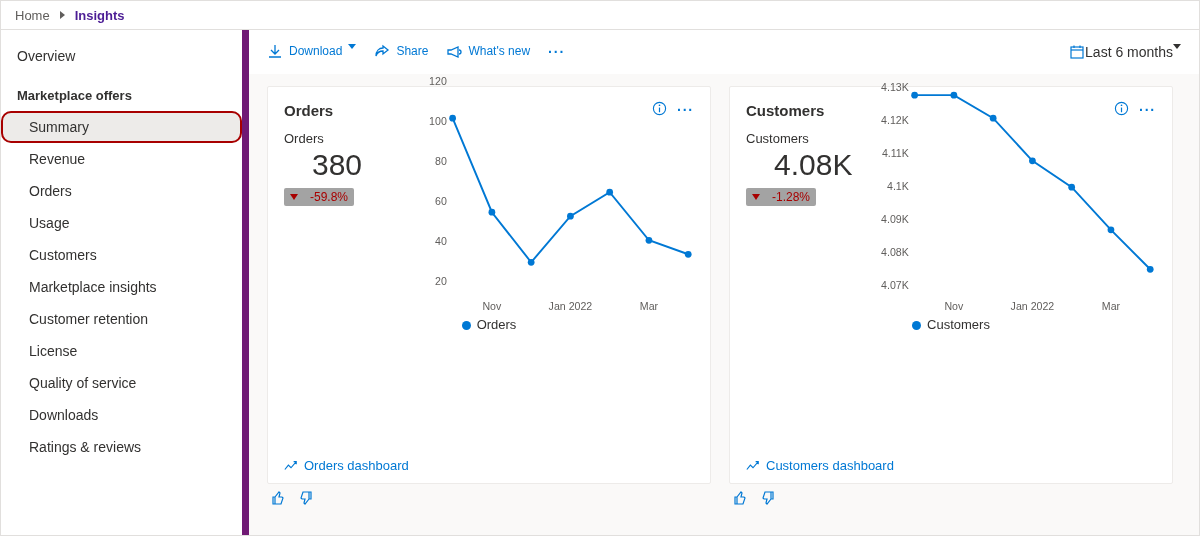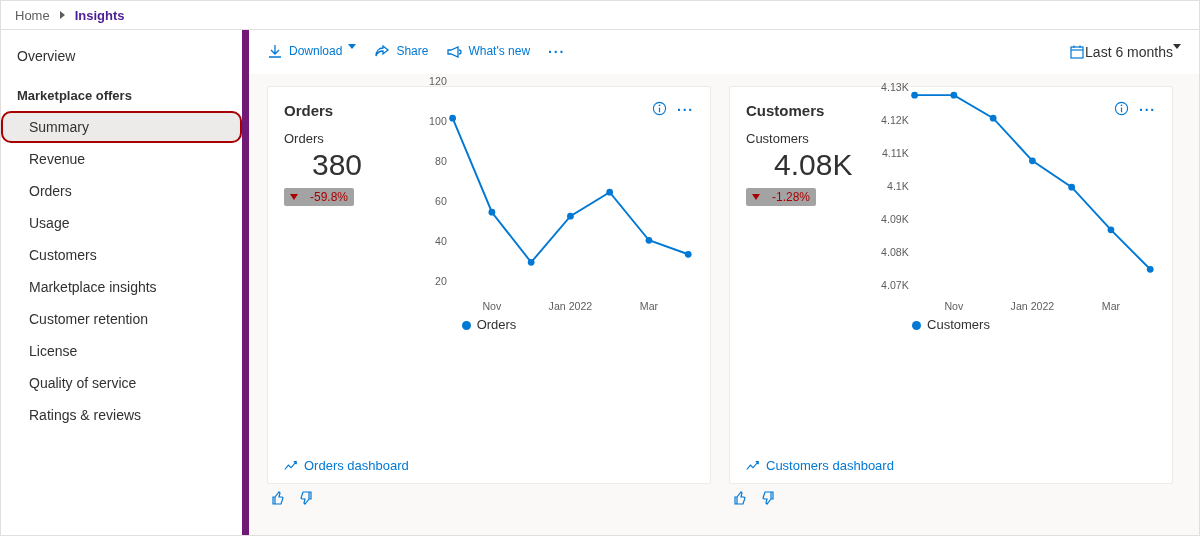--- a/index.html
+++ b/index.html
@@ -63,20 +63,21 @@
       <div class="section-header">Marketplace offers</div>
       <div class="item selected">Summary</div>
       <div class="item">Revenue</div>
       <div class="item">Orders</div>
       <div class="item">Usage</div>
       <div class="item">Customers</div>
       <div class="item">Marketplace insights</div>
       <div class="item">Customer retention</div>
       <div class="item">License</div>
       <div class="item">Quality of service</div>
+      <div class="item">Downloads</div>
       <div class="item">Ratings &amp; reviews</div>
     </div>
 
     <div class="content">
 
       <div class="toolbar">
         <span class="tbtn">
           <svg viewBox="0 0 16 16">
               <path fill="none" stroke="#0078d4" stroke-width="1.3" d="M8 1v9M4 6l4 4 4-4M2 13h12"></path>
             </svg>

